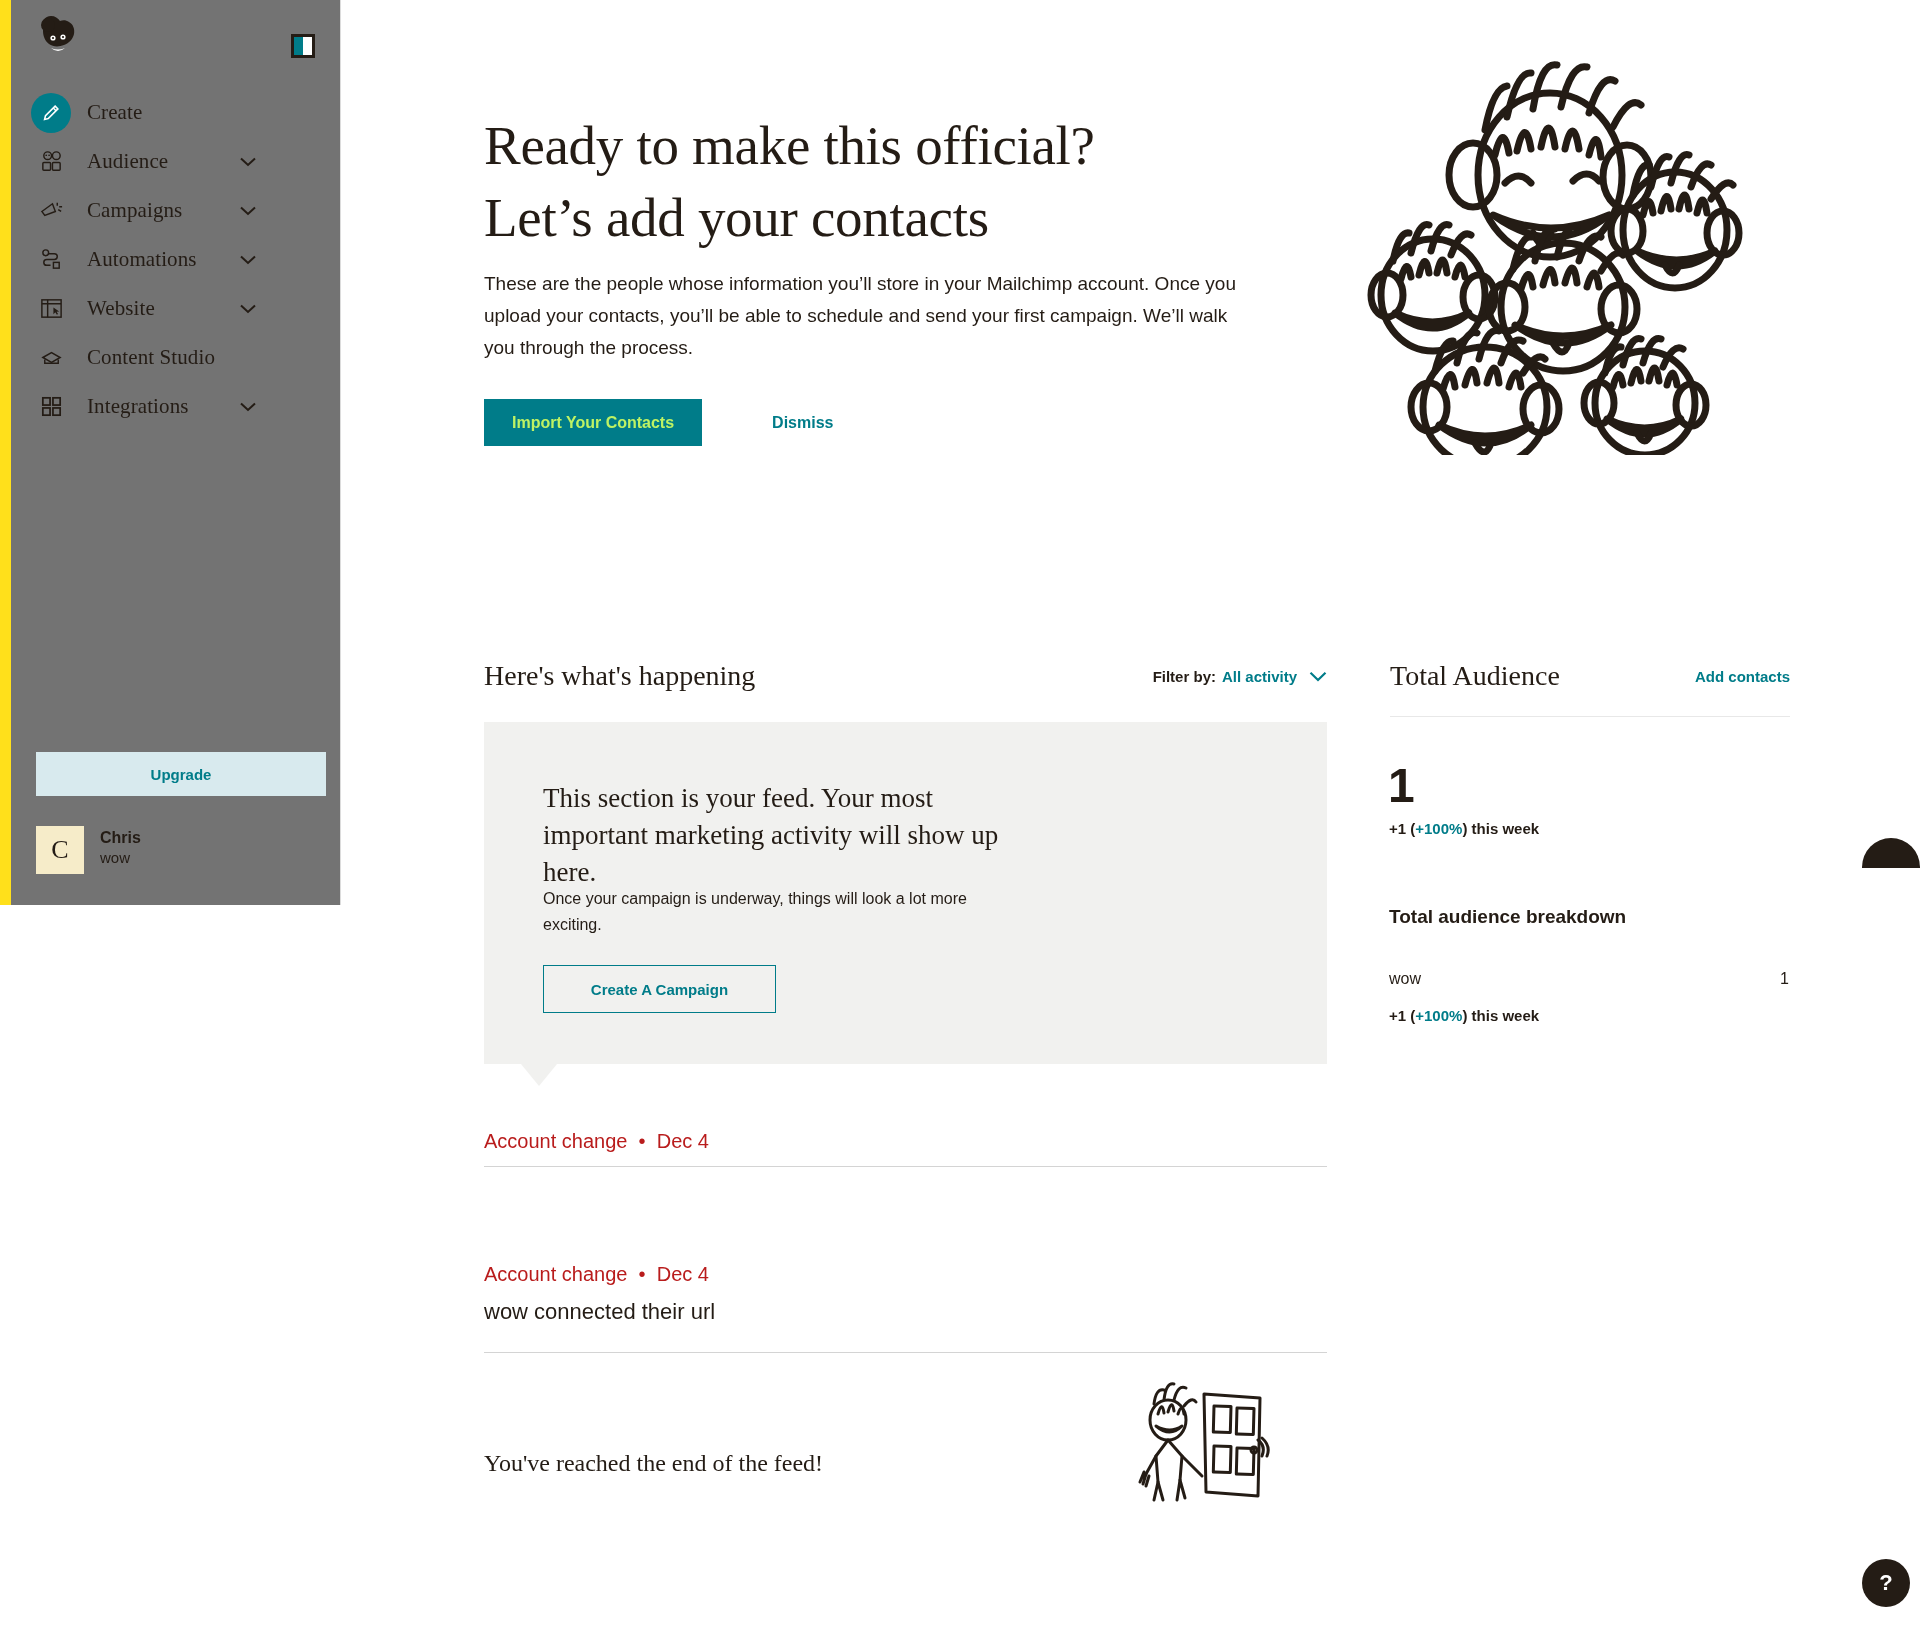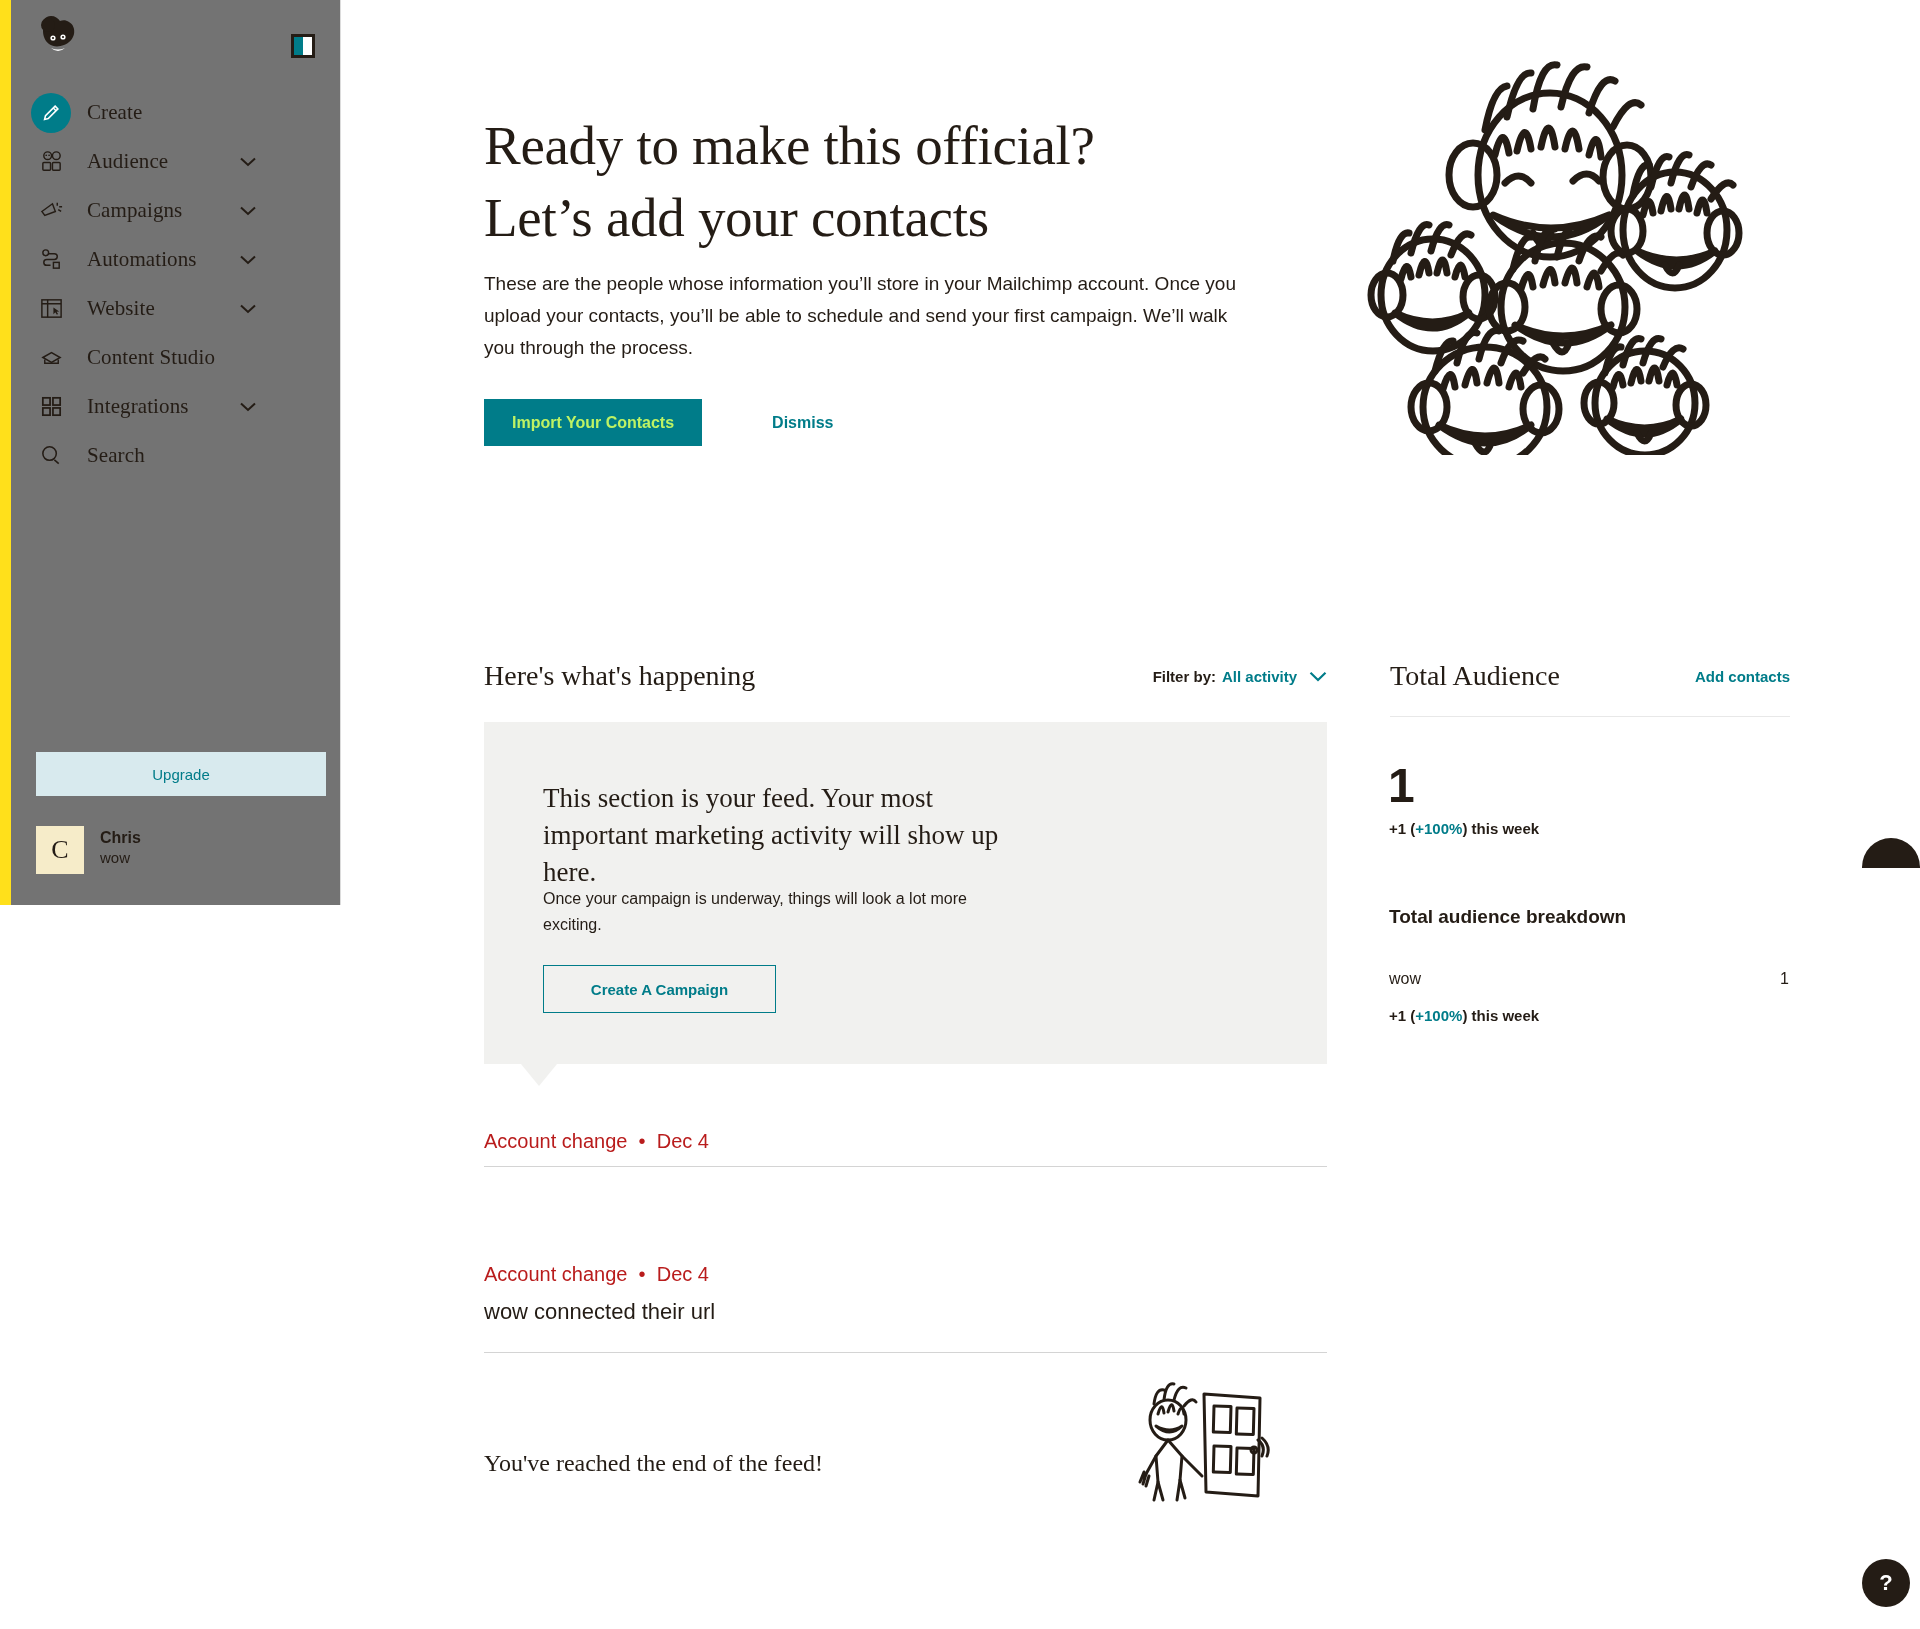--- a/index.html
+++ b/index.html
@@ -92,21 +92,21 @@
     justify-content: center;
   }
 
   .upgrade-btn {
     position: absolute;
     left: 25px; top: 752px;
     width: 290px; height: 44px;
     background: #d8eaee;
     color: #007c89;
     font-size: 15px;
-    font-weight: normal;
+    font-weight: bold;
     display: flex;
     align-items: center;
     justify-content: center;
     cursor: pointer;
     border: none;
     font-family: "Liberation Sans", sans-serif;
   }
   .user-row {
     position: absolute;
     left: 25px; top: 826px;
@@ -503,29 +503,20 @@
               <rect x="4" y="14.5" width="7.5" height="7.5"></rect>
                 <rect x="14.5" y="14.5" width="7.5" height="7.5"></rect>
             </svg>
           </div>
           <span class="nav-label">Integrations</span>
           <svg class="nav-caret" viewBox="0 0 16 10" fill="none" stroke="#241c15" stroke-width="2">
               <path d="M1 1.5 8 8 15 1.5"></path>
             </svg>
         </div>
 
-        <div class="nav-item">
-          <div class="nav-icon">
-            <svg viewBox="0 0 26 26" width="25" height="25" fill="none" stroke="#241c15" stroke-width="1.6">
-              <circle cx="11" cy="11" r="7"></circle>
-                <path d="M16 17.5 20.5 21.5"></path>
-            </svg>
-          </div>
-          <span class="nav-label">Search</span>
-        </div>
 
       </div>
 
       <button class="upgrade-btn">Upgrade</button>
 
       <div class="user-row">
         <div class="avatar">C</div>
         <div class="user-meta">
           <div class="user-name">Chris</div>
           <div class="user-org">wow</div>

